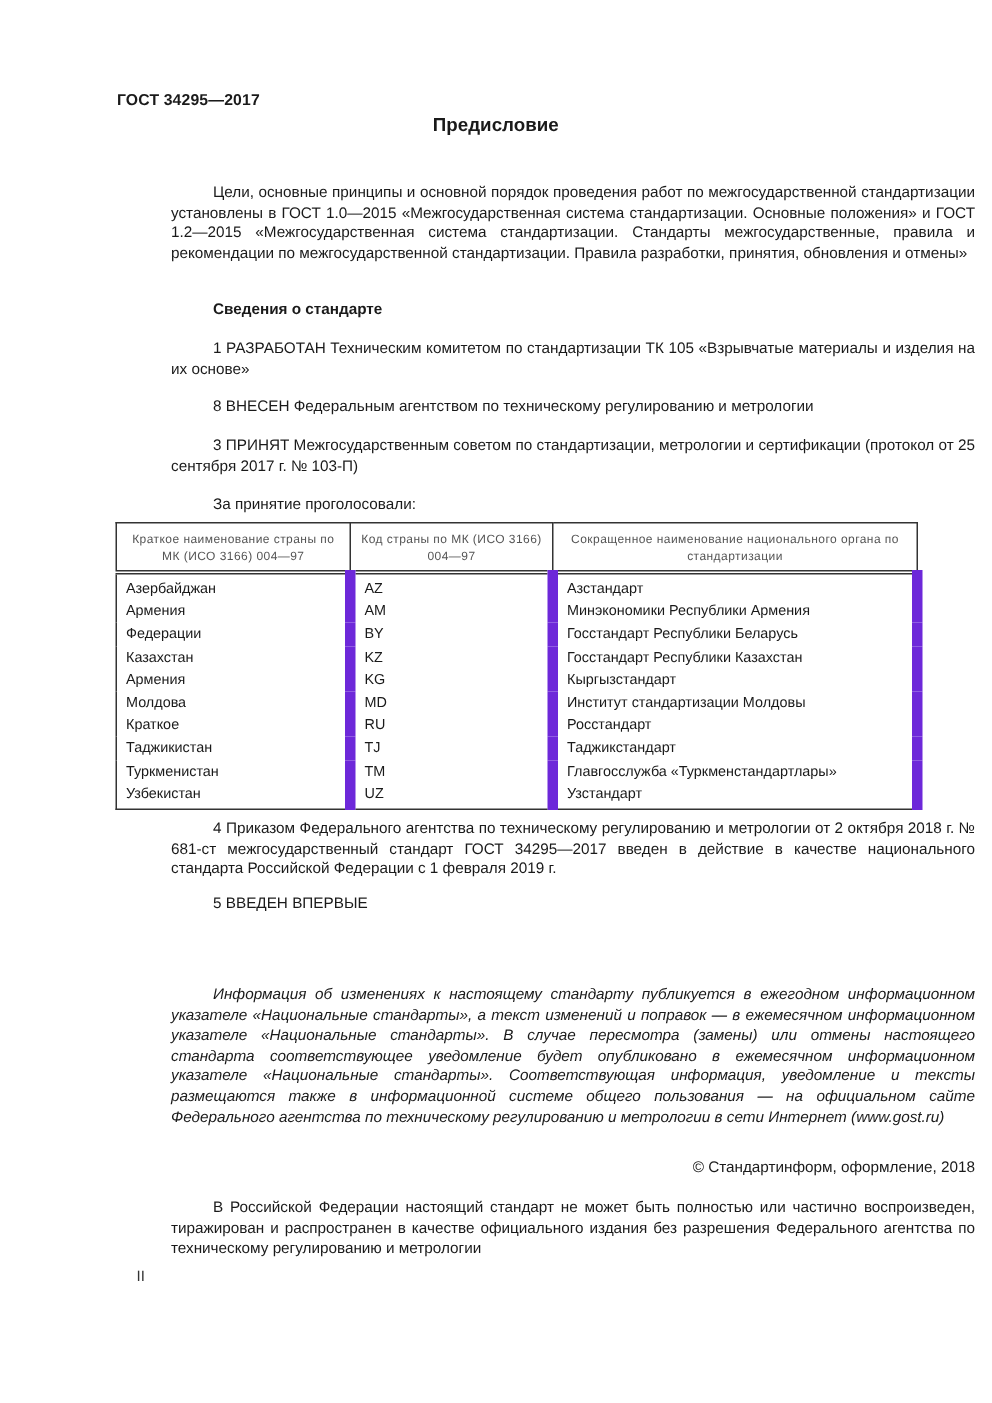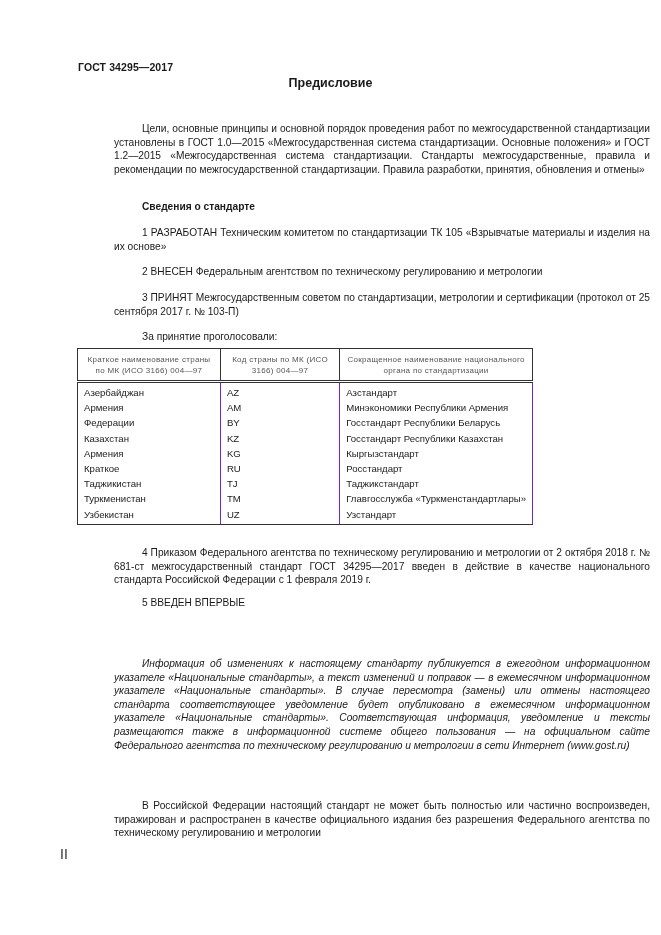--- a/index.html
+++ b/index.html
@@ -20,59 +20,59 @@
       position: absolute; left: 78px; width: 536px;
       font-size: 10.2px; line-height: 13.6px; text-align: justify;
       text-align-last: left;
       margin-left: 36px;
     }
     .indent { text-indent: 28px; }
     .bold { font-weight: bold; }
     .italic { font-style: italic; }
     .right { text-align: right; text-align-last: right; }
     table.voters {
-      position: absolute; left: 77px; top: 348px; width: 456px;
+      position: absolute; left: 77px; top: 348px; width: 538px;
       border-collapse: collapse; font-size: 9.6px; padding-left: 27px;
     }
     table.voters th {
       font-weight: normal; color: #555; font-size: 8px; line-height: 11px;
       text-align: center; padding: 5px 4px 4px 4px;
       border: 1px solid #333; letter-spacing: 0.3px;
       border-bottom: 3px double #333;
     }
     table.voters td {
       padding: 0 6px; height: 15.2px; line-height: 15.2px;
-      border-left: 1px solid #333; border-right: 1px solid #6d28d9;
+      border-left: 1px solid #333; border-right: 7px solid #6d28d9;
       white-space: nowrap;
     }
     table.voters tr.first td { padding-top: 2px; }
     table.voters tr.last td { border-bottom: 1px solid #333; padding-bottom: 2px; }
     table.voters td.code { text-align: left; }
     .col1 { width: 147px; }
     .col2 { width: 126px; }
     .page-num {
-      position: absolute; left: 60px; top: 846px; font-size: 14px; color: #333;
+      position: absolute; left: 91px; top: 846px; font-size: 10px; color: #333;
     }
   </style>
 </head>
 <body>
 
 <div class="page">
 
   <div class="doc-code">ГОСТ 34295—2017</div>
 
   <div class="title">Предисловие</div>
 
   <div class="para indent" style="top:122px;">Цели, основные принципы и основной порядок проведения работ по межгосударственной стандартизации установлены в ГОСТ 1.0—2015 «Межгосударственная система стандартизации. Основные положения» и ГОСТ 1.2—2015 «Межгосударственная система стандартизации. Стандарты межгосударственные, правила и рекомендации по межгосударственной стандартизации. Правила разработки, принятия, обновления и отмены»</div>
 
   <div class="para indent bold" style="top:200px;">Сведения о стандарте</div>
 
   <div class="para indent" style="top:226px;">1 РАЗРАБОТАН Техническим комитетом по стандартизации ТК 105 «Взрывчатые материалы и изделия на их основе»</div>
 
-  <div class="para indent" style="top:265px;">2 ВНЕСЕН Федеральным агентством по техническому регулированию и метрологии</div>
+  <div class="para indent" style="top:265px;">8 ВНЕСЕН Федеральным агентством по техническому регулированию и метрологии</div>
 
   <div class="para indent" style="top:291px;">3 ПРИНЯТ Межгосударственным советом по стандартизации, метрологии и сертификации (протокол от 25 сентября 2017 г. № 103-П)</div>
 
   <div class="para indent" style="top:330px;">За принятие проголосовали:</div>
 
   <table class="voters">
     <thead>
       <tr>
         <th class="col1">Краткое наименование страны по МК (ИСО 3166) 004—97</th>
         <th class="col2">Код страны по МК (ИСО 3166) 004—97</th>
@@ -99,20 +99,25 @@
         <td>Казахстан</td>
         <td class="code">KZ</td>
         <td>Госстандарт Республики Казахстан</td>
       </tr>
       <tr>
         <td>Армения</td>
         <td class="code">KG</td>
         <td>Кыргызстандарт</td>
       </tr>
       <tr>
+        <td>Молдова</td>
+        <td class="code">MD</td>
+        <td>Институт стандартизации Молдовы</td>
+      </tr>
+      <tr>
         <td>Краткое</td>
         <td class="code">RU</td>
         <td>Росстандарт</td>
       </tr>
       <tr>
         <td>Таджикистан</td>
         <td class="code">TJ</td>
         <td>Таджикстандарт</td>
       </tr>
       <tr>
@@ -127,18 +132,19 @@
       </tr>
     </tbody>
   </table>
 
   <div class="para indent" style="top:546px;">4 Приказом Федерального агентства по техническому регулированию и метрологии от 2 октября 2018 г. № 681-ст межгосударственный стандарт ГОСТ 34295—2017 введен в действие в качестве национального стандарта Российской Федерации с 1 февраля 2019 г.</div>
 
   <div class="para indent" style="top:596px;">5 ВВЕДЕН ВПЕРВЫЕ</div>
 
   <div class="para indent italic" style="top:657px;">Информация об изменениях к настоящему стандарту публикуется в ежегодном информационном указателе «Национальные стандарты», а текст изменений и поправок — в ежемесячном информационном указателе «Национальные стандарты». В случае пересмотра (замены) или отмены настоящего стандарта соответствующее уведомление будет опубликовано в ежемесячном информационном указателе «Национальные стандарты». Соответствующая информация, уведомление и тексты размещаются также в информационной системе общего пользования — на официальном сайте Федерального агентства по техническому регулированию и метрологии в сети Интернет (www.gost.ru)</div>
 
+  <div class="para right" style="top:772px;">© Стандартинформ, оформление, 2018</div>
 
   <div class="para indent" style="top:799px;">В Российской Федерации настоящий стандарт не может быть полностью или частично воспроизведен, тиражирован и распространен в качестве официального издания без разрешения Федерального агентства по техническому регулированию и метрологии</div>
 
   <div class="page-num">II</div>
 
 </div>
 
 </body></html>

